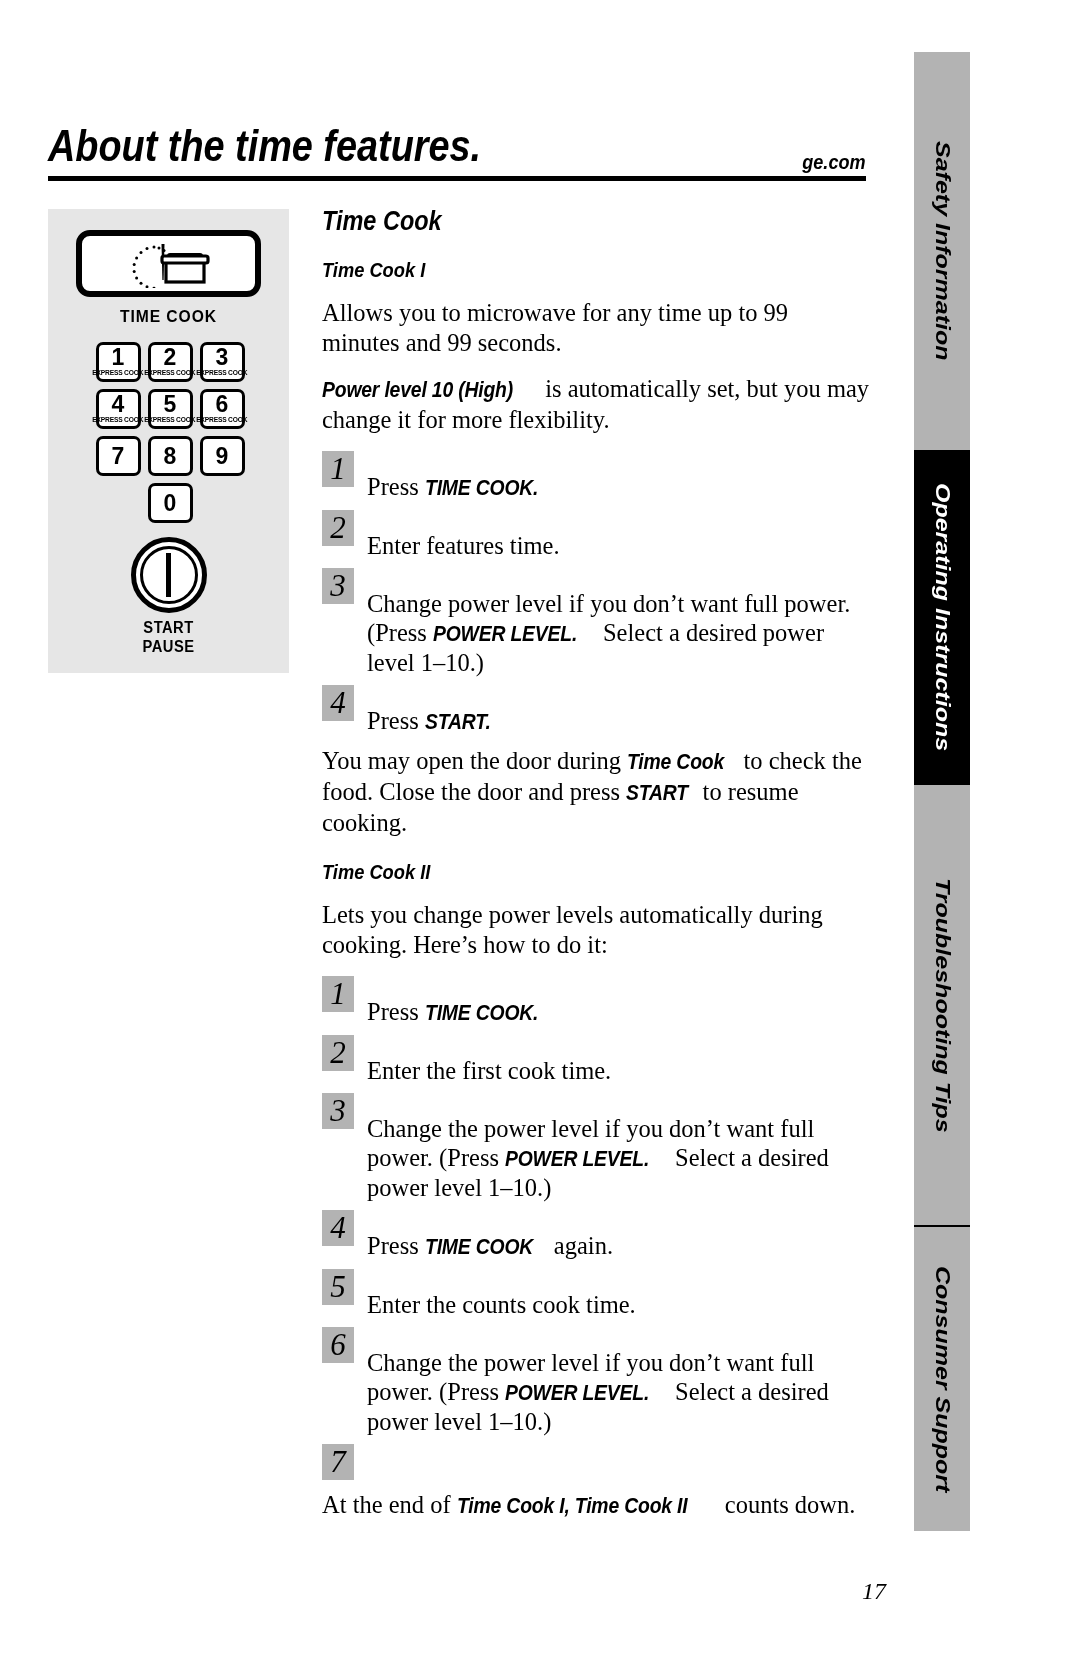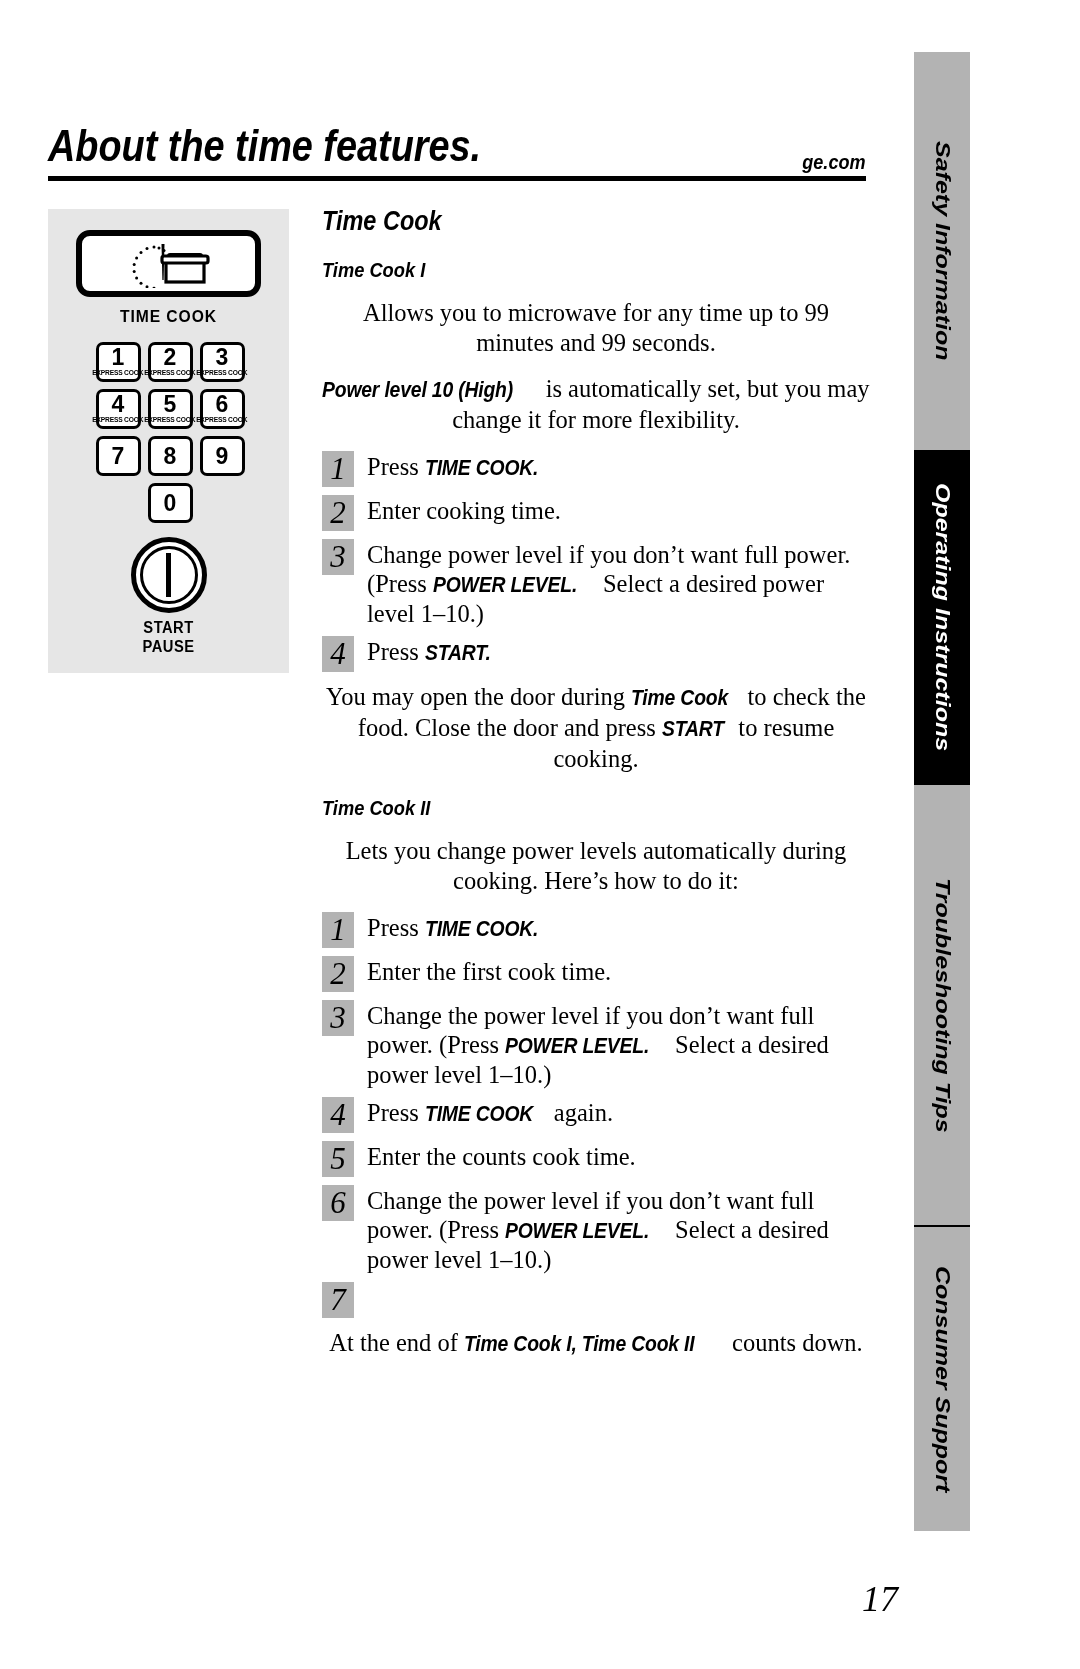--- a/index.html
+++ b/index.html
@@ -268,21 +268,20 @@
     color: #000;
     transform: scaleX(0.87);
     transform-origin: left center;
   }
   p.body {
     margin: 16px 0 0 0;
     font-family: "Liberation Serif", serif;
     font-size: 24.5px;
     line-height: 30px;
     color: #000;
-    text-align: center;
   }
   p.body.tight { margin-top: 10px; }
   .bold-cond {
     font-family: "Liberation Sans", sans-serif;
     font-weight: bold;
     font-style: italic;
     font-size: 22px;
     letter-spacing: -0.2px;
     display: inline-block;
     transform: scaleX(0.88);
@@ -312,30 +311,31 @@
     text-align: center;
     color: #000;
   }
   .step-text {
     flex: 1 1 auto;
     font-family: "Liberation Serif", serif;
     font-size: 24.5px;
     line-height: 29px;
     color: #000;
     padding-top: 1px;
+    margin-top: 20px;
   }
 
   
   .page-num {
     position: absolute;
     left: 862px;
     top: 1578px;
     font-family: "Liberation Serif", serif;
     font-style: italic;
-    font-size: 36px;
+    font-size: 24px;
     color: #000;
   }
 </style>
 </head>
 <body>
 
 <div id="page">
 
   <div class="header">
     <div class="header-title">About the time features.</div>
@@ -444,21 +444,21 @@
 
     <p class="body"><span class="bold-cond">Power level 10 (High)</span><span> is automatically set, but you may change it for more flexibility.</span></p>
 
     <div class="steps">
       <div class="step">
         <div class="step-num">1</div>
         <div class="step-text"><span>Press </span><span class="bold-cond">TIME COOK.</span><span></span></div>
       </div>
       <div class="step">
         <div class="step-num">2</div>
-        <div class="step-text"><span>Enter cooking time.</span><span class="bold-cond"></span><span></span></div>
+        <div class="step-text"><span>Enter features time.</span><span class="bold-cond"></span><span></span></div>
       </div>
       <div class="step">
         <div class="step-num">3</div>
         <div class="step-text"><span>Change power level if you don’t want full power. (Press </span><span class="bold-cond">POWER LEVEL.</span><span> Select a desired power level 1–10.)</span></div>
       </div>
       <div class="step">
         <div class="step-num">4</div>
         <div class="step-text"><span>Press </span><span class="bold-cond">START.</span><span></span></div>
       </div>
     </div>

